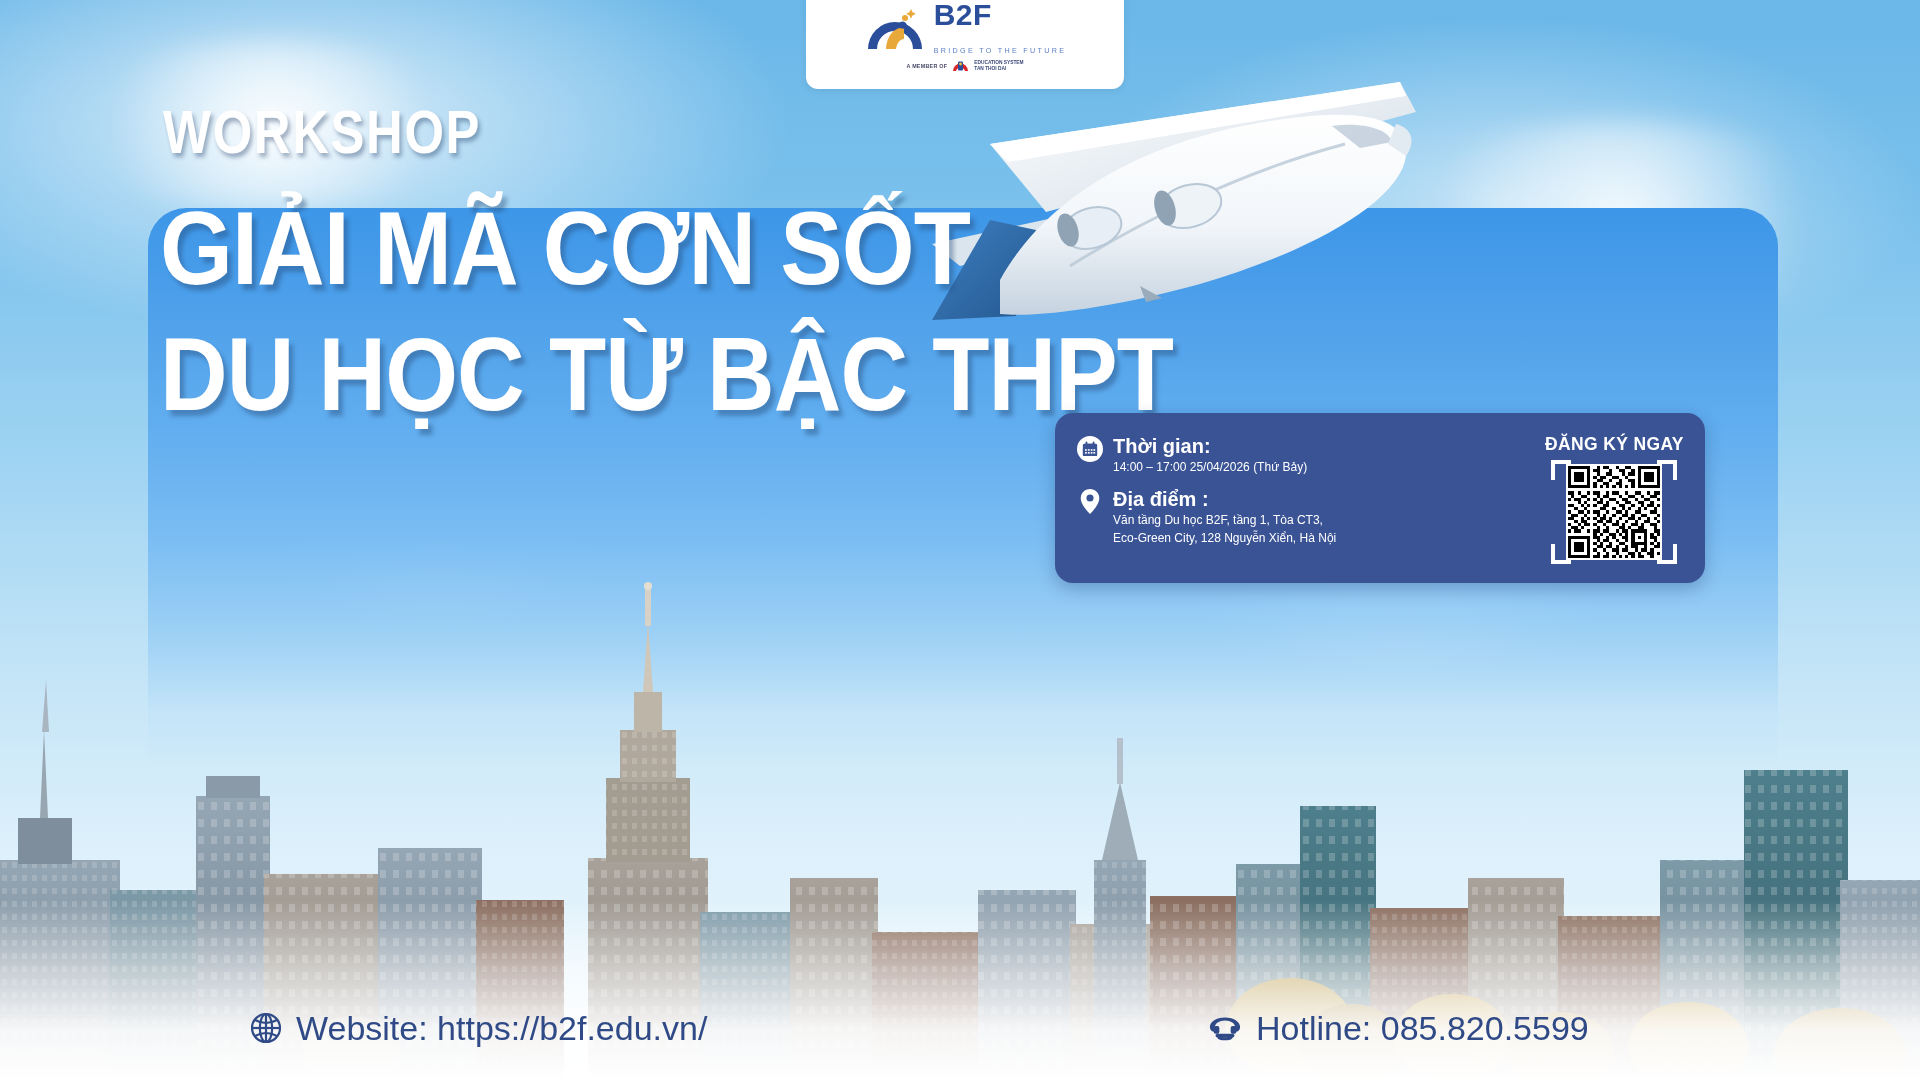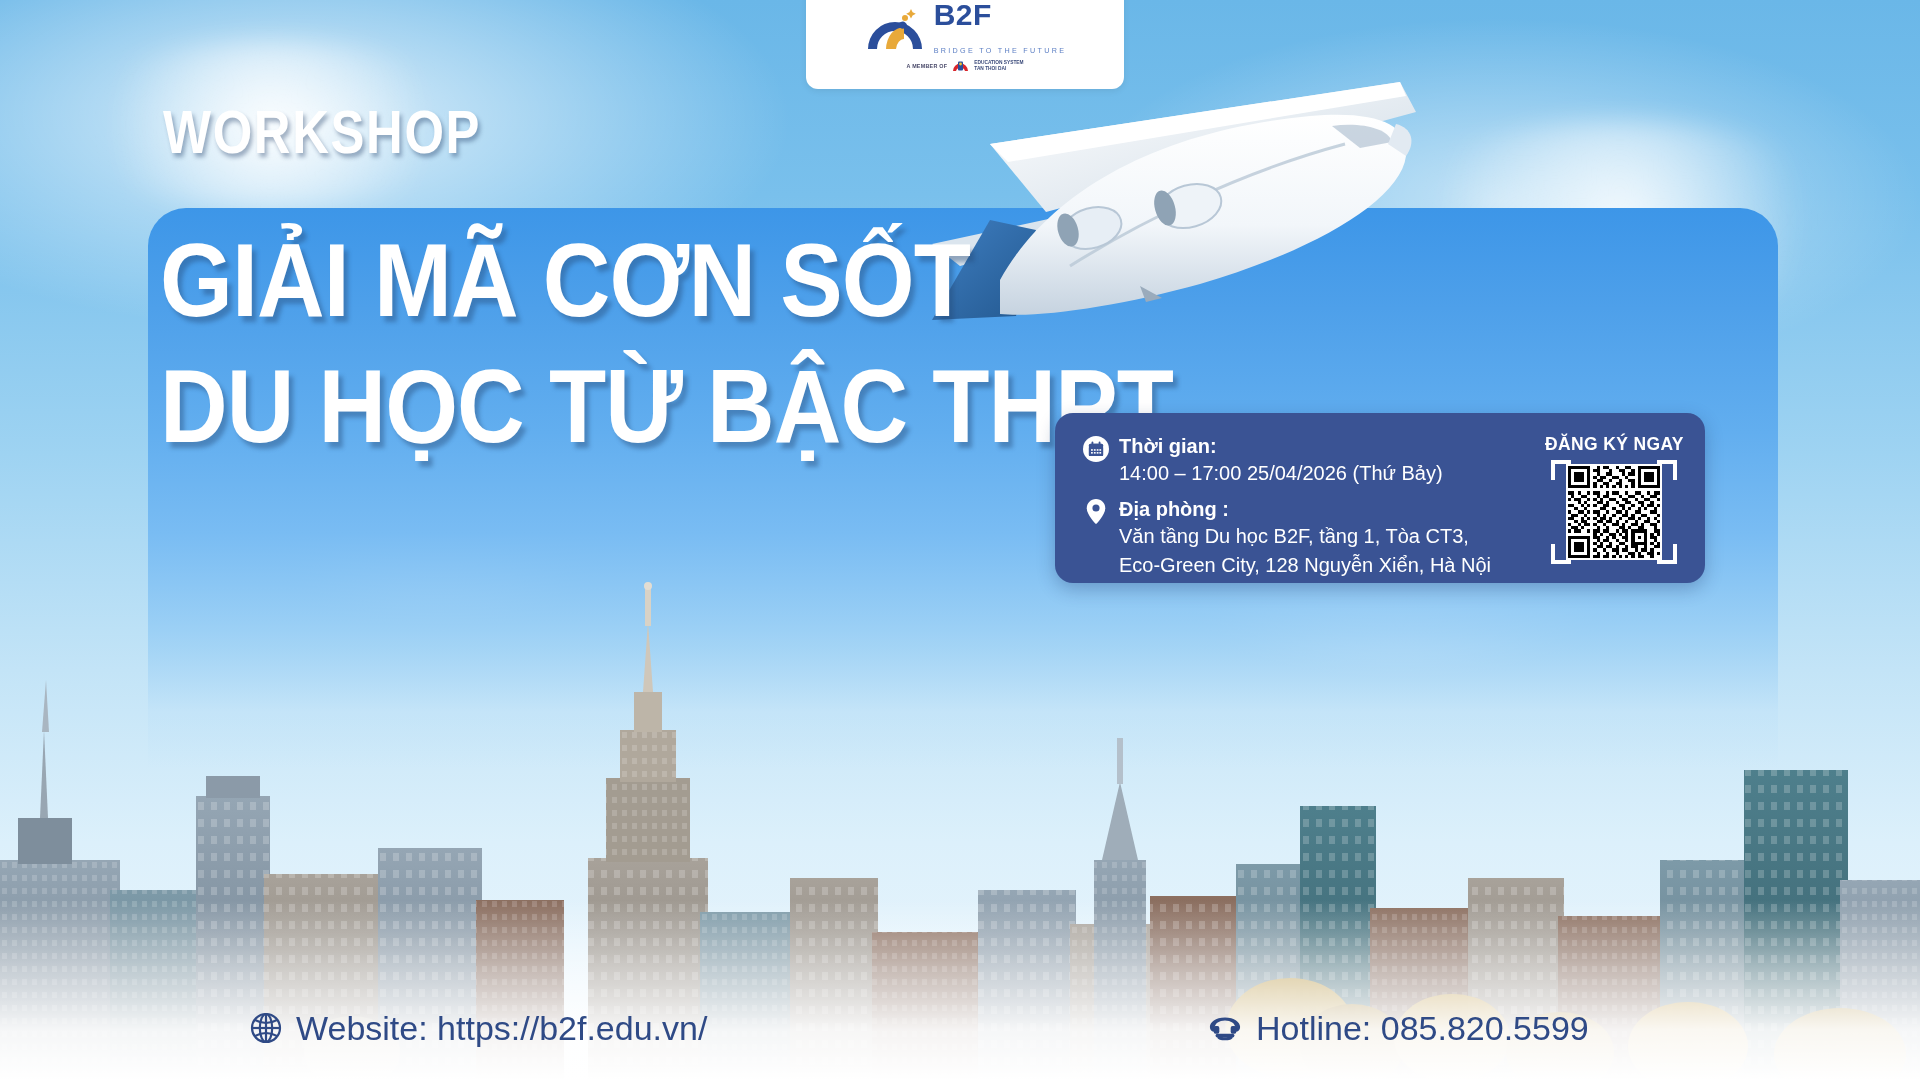--- a/index.html
+++ b/index.html
@@ -60,53 +60,53 @@
   .workshop {
     position:absolute; left:163px; top:96px;
     font-size:62px; font-weight:700; color:#ffffff;
     letter-spacing:2px;
     font-family:"Liberation Sans Narrow","Liberation Sans", sans-serif;
     transform:scaleX(.82); transform-origin:left center;
     text-shadow:3px 4px 5px rgba(40,70,110,.42);
   }
 
   
-  .headline { position:absolute; left:160px; top:228px; }
+  .headline { position:absolute; left:160px; top:196px; }
   .hl-line {
     color:#ffffff; font-weight:700;
     font-family:"Liberation Sans Narrow","Liberation Sans", sans-serif;
     letter-spacing:-1px; line-height:1.0;
     text-shadow:5px 6px 5px rgba(35,70,115,.40);
     white-space:nowrap;
   }
   .hl-1 { font-size:104px; transform:scaleX(.90); transform-origin:left center; }
   .hl-2 { font-size:104px; transform:scaleX(.90); transform-origin:left center; margin-top:22px; }
 
   
   .plane { position:absolute; left:840px; top:70px; width:620px; height:290px; }
 
   
   .info-box {
     position:absolute; left:1055px; top:413px; width:650px; height:170px;
     background:#3a5394; border-radius:18px;
     box-shadow:0 6px 18px rgba(20,40,90,.28);
     display:flex; align-items:flex-start;
-    padding:20px 18px 0 28px;
+    padding:20px 18px 0 22px;
   }
   .info-left { flex:1; padding-top:2px; }
   .info-item { display:flex; align-items:flex-start; gap:10px; }
   .info-item + .info-item { margin-top:12px; }
   .circ-icon {
     width:26px; height:26px; border-radius:50%; background:#fff;
     display:flex; align-items:center; justify-content:center; flex:0 0 26px; margin-top:1px;
   }
   .pin-icon { width:26px; height:30px; flex:0 0 26px; display:flex; align-items:flex-start; justify-content:center; }
   .info-txt { color:#ffffff; }
   .info-head { font-size:20px; font-weight:700; line-height:1.15; }
-  .info-sub { font-size:20px; font-weight:400; line-height:1.32; margin-top:2px; }
+  .info-sub { font-size:12px; font-weight:400; line-height:1.32; margin-top:2px; }
 
   
   .qr-block { width:146px; display:flex; flex-direction:column; align-items:center; margin-left:6px; }
   .qr-title {
     color:#ffffff; font-size:19px; font-weight:700; letter-spacing:.4px;
     font-family:"Liberation Sans Narrow","Liberation Sans", sans-serif;
     transform:scaleX(.92); white-space:nowrap; margin-bottom:5px;
   }
   .qr-frame { position:relative; width:126px; height:104px; }
   .qr-frame i {
@@ -391,21 +391,21 @@
       </div>
 
       <div class="info-item">
         <span class="pin-icon">
           <svg viewBox="0 0 22 28" width="22" height="27">
             <path d="M 11 1 C 5.6 1 1.4 5.2 1.4 10.5 C 1.4 17.6 11 27 11 27 C 11 27 20.6 17.6 20.6 10.5 C 20.6 5.2 16.4 1 11 1 Z" fill="#ffffff"></path>
             <circle cx="11" cy="10.4" r="3.7" fill="#3a5394"></circle>
           </svg>
         </span>
         <span class="info-txt">
-          <span class="info-head">Địa phòng :</span>
+          <span class="info-head">Địa điểm :</span>
           <span class="info-sub" style="display:block">Văn tầng Du học B2F, tầng 1, Tòa CT3,</span>
           <span class="info-sub" style="display:block">Eco-Green City, 128 Nguyễn Xiển, Hà Nội</span>
         </span>
       </div>
 
     </div>
 
     <div class="qr-block">
       <div class="qr-title">ĐĂNG KÝ NGAY</div>
       <div class="qr-frame">

